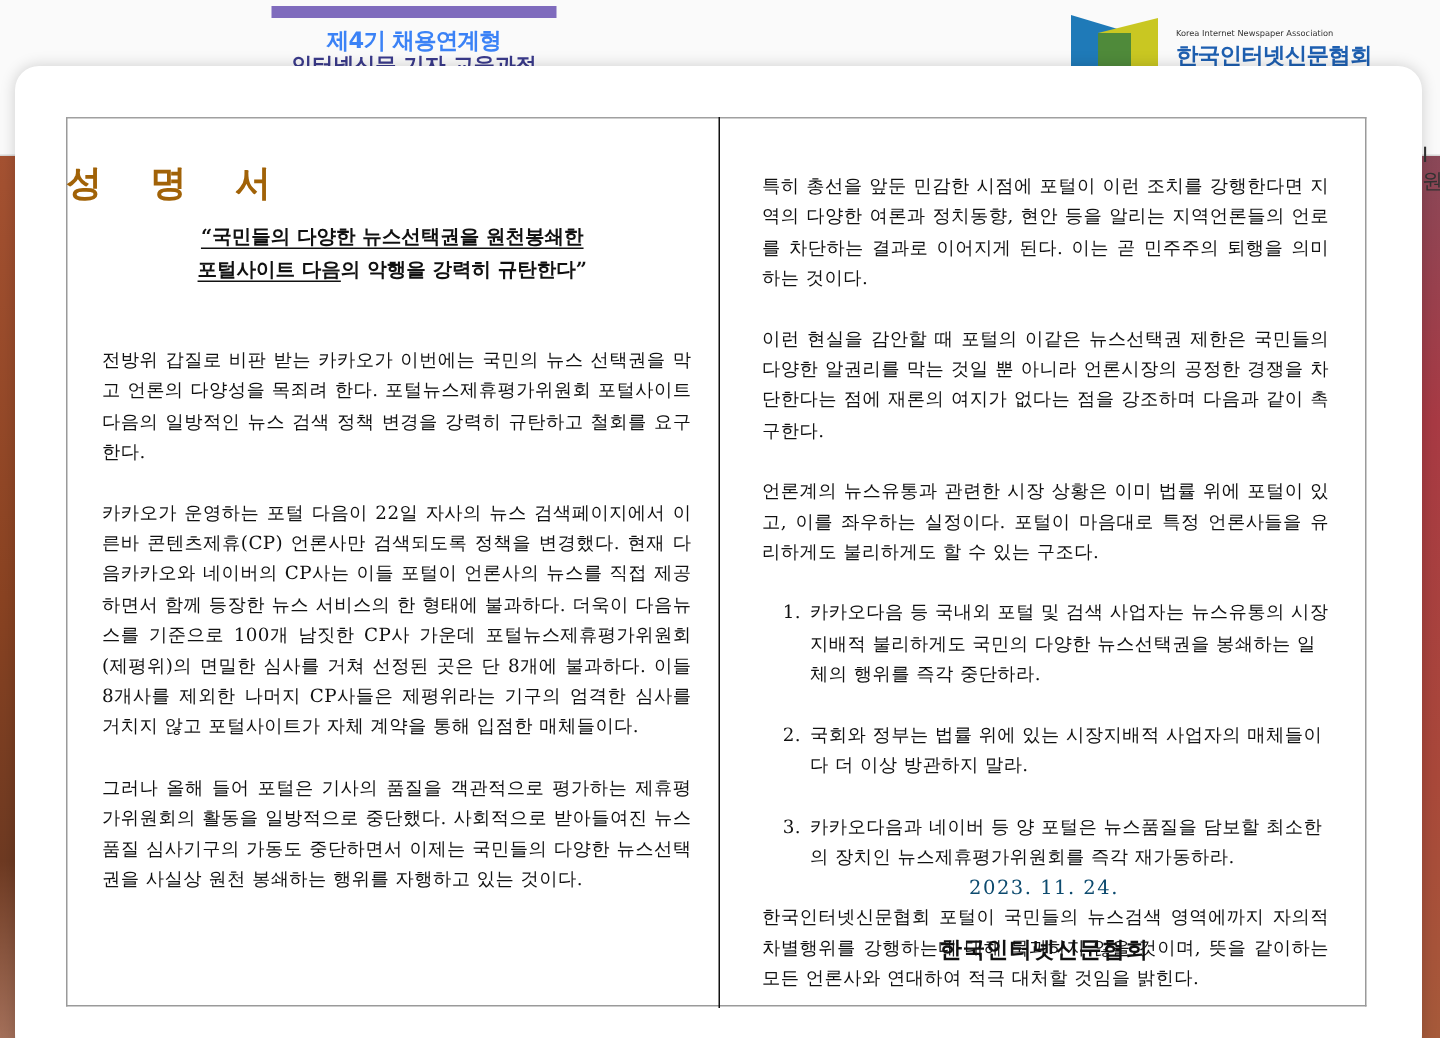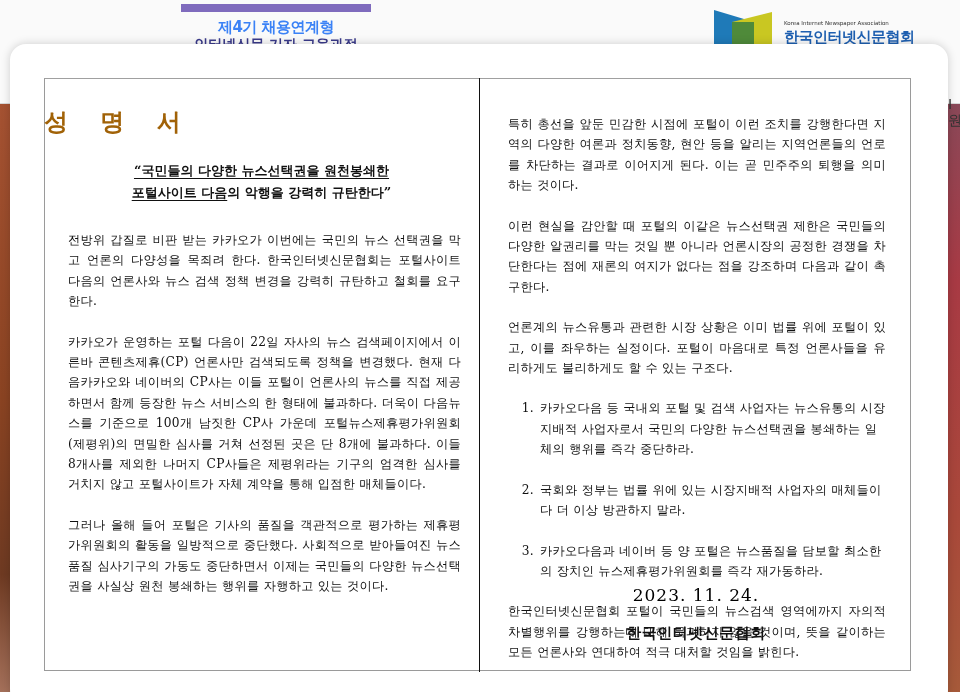--- a/index.html
+++ b/index.html
@@ -17,27 +17,27 @@
   .side-left { position:absolute; left:0; top:104px; width:10px; height:588px; background:linear-gradient(#a55232, #8a4322 50%, #6e3a22 80%, #a4705a); }
   .side-right { position:absolute; left:948px; top:104px; width:12px; height:588px; background:linear-gradient(#8a4858, #a83a44 30%, #a9483a 70%, #a65a3a); }
   .side-right-text { position:absolute; left:948px; top:96px; font-family:"DejaVu Sans", sans-serif; font-size:14px; color:#333; }
   .modal { position:absolute; left:10px; top:44px; width:938px; height:660px; background:#ffffff; border-radius:16px; box-shadow:0 0 10px rgba(0,0,0,0.18); }
   .doc { position:absolute; left:44px; top:78px; width:867px; height:593px; border:1px solid #9a9a9a; border-top-color:#a0a0a0; box-sizing:border-box; background:#fff; }
   .divider { position:absolute; left:479px; top:78px; width:1px; height:594px; background:#111; }
   .col { position:absolute; font-size:12.2px; line-height:20.4px; color:#111; letter-spacing:0.3px; }
   .col-left { left:68px; top:230px; width:393px; }
   .col-right { left:508px; top:94px; width:378px;margin-top:20px; }
   .title { position:absolute; left:44px; top:106px; width:435px; text-align:left; font-size:24px; font-weight:bold; letter-spacing:12px; color:#a16207; }
-  .subtitle { position:absolute; left:44px; top:160px; width:435px; text-align:center; font-size:13px; line-height:22px; color:#111; font-weight:bold; }
+  .subtitle { position:absolute; left:44px; top:148px; width:435px; text-align:center; font-size:13px; line-height:22px; color:#111; font-weight:bold; }
   .subtitle .u { text-decoration:underline; text-underline-offset:3px; }
   p { margin:0 0 20px 0; text-align:justify; }
   .num-item { display:flex; margin:0 0 20px 0; }
   .num-item .n { width:20px; flex:none; text-align:right; padding-right:6px; margin-left:6px; }
   .num-item .t { flex:1; }
-  .date { position:absolute; left:480px; top:585px; width:432px; text-align:center; font-size:17px; color:#000000; letter-spacing:1px; }
+  .date { position:absolute; left:480px; top:585px; width:432px; text-align:center; font-size:13px; color:#0c4a6e; letter-spacing:1px; }
   .sig { position:absolute; left:480px; top:624px; width:432px; text-align:center; font-size:15px; font-weight:bold; color:#111; letter-spacing:0.5px; }
 </style>
 </head>
 <body>
 
 <div class="bg-header"></div>
 <div class="bg-header-line"></div>
 
 <div class="banner">
   <div class="banner-bar"></div>
@@ -65,32 +65,32 @@
 <div class="divider"></div>
 
 <div class="title">성 명 서</div>
 
 <div class="subtitle">
   <div class="u">“국민들의 다양한 뉴스선택권을 원천봉쇄한</div>
   <div><span class="u">포털사이트 다음</span><span>의 악행을 강력히 규탄한다”</span></div>
 </div>
 
 <div class="col col-left">
-  <p>전방위 갑질로 비판 받는 카카오가 이번에는 국민의 뉴스 선택권을 막고 언론의 다양성을 목죄려 한다. 한국인터넷신문협회는 포털사이트 다음의 언론사와 뉴스 검색 정책 변경을 강력히 규탄하고 철회를 요구한다.</p>
+  <p>전방위 갑질로 비판 받는 카카오가 이번에는 국민의 뉴스 선택권을 막고 언론의 다양성을 목죄려 한다. 포털뉴스제휴평가위원회 포털사이트 다음의 일방적인 뉴스 검색 정책 변경을 강력히 규탄하고 철회를 요구한다.</p>
   <p>카카오가 운영하는 포털 다음이 22일 자사의 뉴스 검색페이지에서 이른바 콘텐츠제휴(CP) 언론사만 검색되도록 정책을 변경했다. 현재 다음카카오와 네이버의 CP사는 이들 포털이 언론사의 뉴스를 직접 제공하면서 함께 등장한 뉴스 서비스의 한 형태에 불과하다. 더욱이 다음뉴스를 기준으로 100개 남짓한 CP사 가운데 포털뉴스제휴평가위원회(제평위)의 면밀한 심사를 거쳐 선정된 곳은 단 8개에 불과하다. 이들 8개사를 제외한 나머지 CP사들은 제평위라는 기구의 엄격한 심사를 거치지 않고 포털사이트가 자체 계약을 통해 입점한 매체들이다.</p>
   <p>그러나 올해 들어 포털은 기사의 품질을 객관적으로 평가하는 제휴평가위원회의 활동을 일방적으로 중단했다. 사회적으로 받아들여진 뉴스품질 심사기구의 가동도 중단하면서 이제는 국민들의 다양한 뉴스선택권을 사실상 원천 봉쇄하는 행위를 자행하고 있는 것이다.</p>
 </div>
 
 <div class="col col-right">
   <p>특히 총선을 앞둔 민감한 시점에 포털이 이런 조치를 강행한다면 지역의 다양한 여론과 정치동향, 현안 등을 알리는 지역언론들의 언로를 차단하는 결과로 이어지게 된다. 이는 곧 민주주의 퇴행을 의미하는 것이다.</p>
   <p>이런 현실을 감안할 때 포털의 이같은 뉴스선택권 제한은 국민들의 다양한 알권리를 막는 것일 뿐 아니라 언론시장의 공정한 경쟁을 차단한다는 점에 재론의 여지가 없다는 점을 강조하며 다음과 같이 촉구한다.</p>
   <p>언론계의 뉴스유통과 관련한 시장 상황은 이미 법률 위에 포털이 있고, 이를 좌우하는 실정이다. 포털이 마음대로 특정 언론사들을 유리하게도 불리하게도 할 수 있는 구조다.</p>
   <div class="num-item">
     <span class="n">1.</span>
-    <span class="t">카카오다음 등 국내외 포털 및 검색 사업자는 뉴스유통의 시장 지배적 사업자로서 국민의 다양한 뉴스선택권을 봉쇄하는 일체의 행위를 즉각 중단하라.</span>
+    <span class="t">카카오다음 등 국내외 포털 및 검색 사업자는 뉴스유통의 시장 지배적 불리하게도 국민의 다양한 뉴스선택권을 봉쇄하는 일체의 행위를 즉각 중단하라.</span>
   </div>
   <div class="num-item">
     <span class="n">2.</span>
     <span class="t">국회와 정부는 법률 위에 있는 시장지배적 사업자의 매체들이다 더 이상 방관하지 말라.</span>
   </div>
   <div class="num-item">
     <span class="n">3.</span>
     <span class="t">카카오다음과 네이버 등 양 포털은 뉴스품질을 담보할 최소한의 장치인 뉴스제휴평가위원회를 즉각 재가동하라.</span>
   </div>
   <p>한국인터넷신문협회 포털이 국민들의 뉴스검색 영역에까지 자의적 차별행위를 강행하는데 대해 묵과하지 않을 것이며, 뜻을 같이하는 모든 언론사와 연대하여 적극 대처할 것임을 밝힌다.</p>

